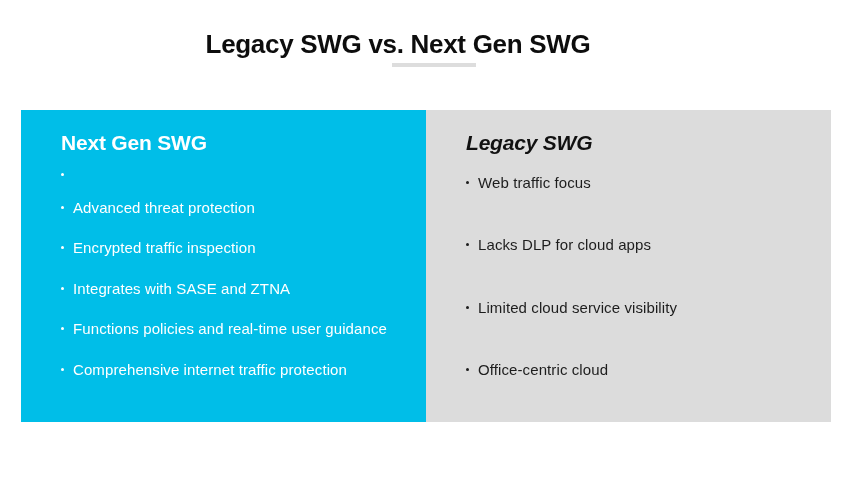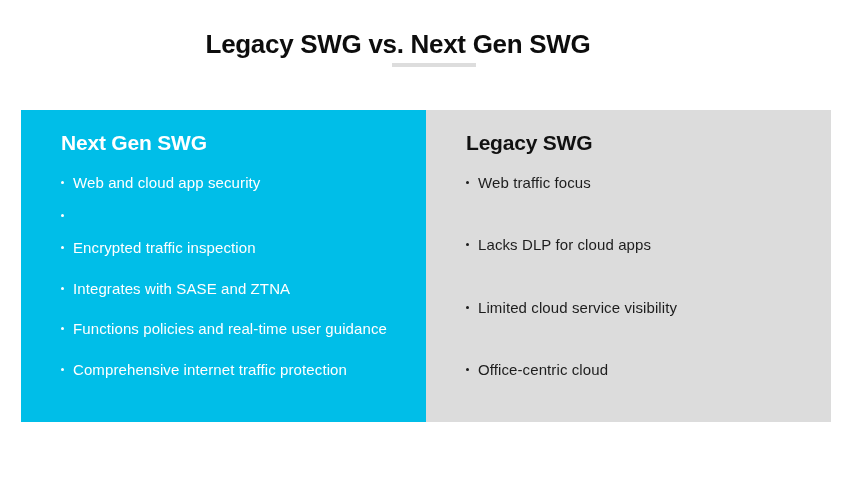--- a/index.html
+++ b/index.html
@@ -48,21 +48,21 @@
   .panel.legacy {
     background: #dcdcdc;
     color: #1d1d1d;
   }
   .panel h2 {
     font-size: 21px;
     font-weight: 700;
     letter-spacing: -0.2px;
     line-height: 26px;
   }
-  .panel.legacy h2 { color: #111111; }
+  .panel.legacy h2 { color: #111111; font-style: italic; }
   .bullet-list {
     list-style: none;
     margin-top: 17px;
     height: 206px;
     display: flex;
     flex-direction: column;
     justify-content: space-between;
   }
   .bullet-list li {
     display: flex;
@@ -87,24 +87,24 @@
 <h1 class="page-title">Legacy SWG vs. Next Gen SWG</h1>
 <div class="title-underline"></div>
 
 <div class="panels">
 
   <section class="panel next-gen">
     <h2>Next Gen SWG</h2>
     <ul class="bullet-list">
       <li>
         <span class="dot"></span>
-        <span>Web and cloud app security</span>
       </li>
       <li>
         <span class="dot"></span>
+        <span>Advanced threat protection</span>
       </li>
       <li>
         <span class="dot"></span>
         <span>Encrypted traffic inspection</span>
       </li>
       <li>
         <span class="dot"></span>
         <span>Integrates with SASE and ZTNA</span>
       </li>
       <li>

